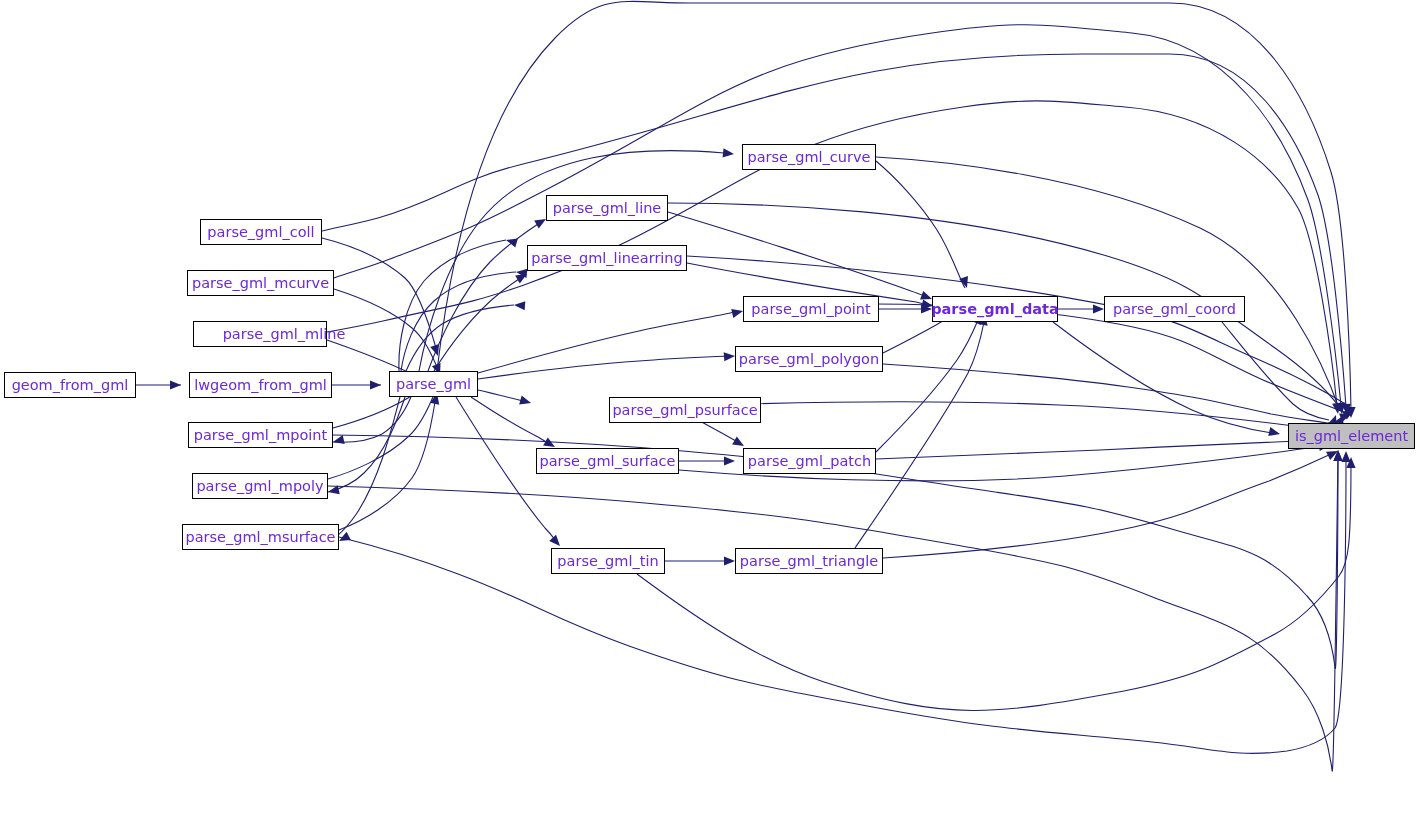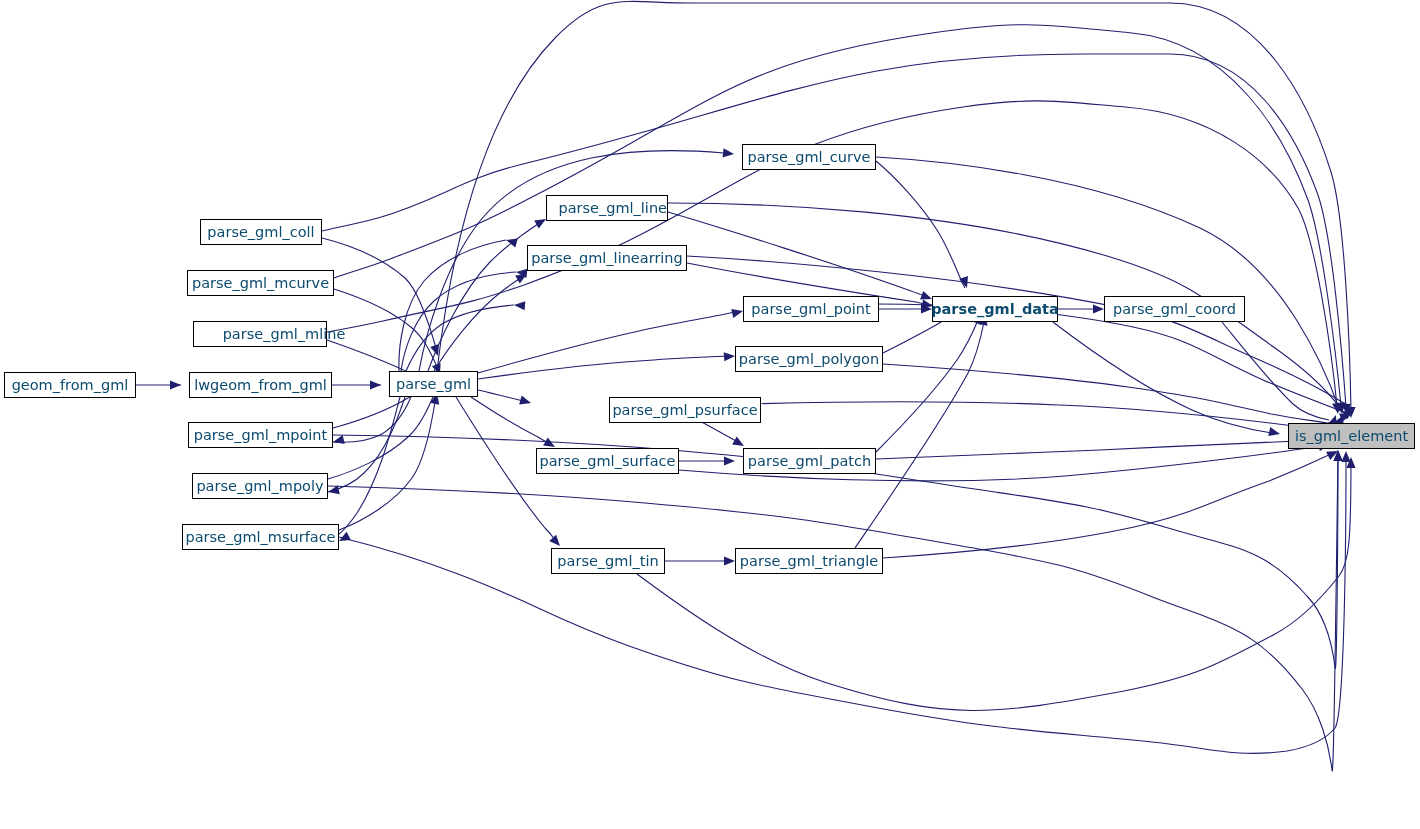--- a/index.html
+++ b/index.html
@@ -2,21 +2,21 @@
 <html><head>
 <meta charset="utf-8">
 <title>call graph</title>
 <style>
   html,body{margin:0;padding:0;background:#ffffff;}
   #canvas{position:relative;width:1420px;height:829px;overflow:hidden;background:#ffffff;
           font-family:"DejaVu Sans","Liberation Sans",sans-serif;}
   svg#edges{position:absolute;left:0;top:0;width:1420px;height:829px;}
   .node{position:absolute;box-sizing:border-box;border:1px solid #000000;background:#ffffff;
         display:flex;align-items:center;justify-content:center;
-        font-size:14.5px;color:#0c4a6e;white-space:nowrap;letter-spacing:0px;}
+        font-size:14.5px;color:#6d28d9;white-space:nowrap;letter-spacing:0px;}
   .node.hl{background:#bfbfbf;}
   .node .lbl{pointer-events:none;}
 </style>
 </head>
 <body>
 
 <div id="canvas">
   <svg id="edges" viewBox="0 0 1420 829" xmlns="http://www.w3.org/2000/svg">
       <g>
         <path d="M136,385 L181,385" fill="none" stroke="#1f1f6e" stroke-width="1.1"></path>
@@ -251,21 +251,21 @@
       </div>
       <div class="node" style="left: 182px; top: 524px; width: 157px; height: 26px;">
         <span class="lbl">parse_gml_msurface</span>
       </div>
       <div class="node" style="left: 389px; top: 371px; width: 89px; height: 26px;">
         <span class="lbl">parse_gml</span>
       </div>
       <div class="node" style="left: 742px; top: 144px; width: 134px; height: 26px;">
         <span class="lbl">parse_gml_curve</span>
       </div>
-      <div class="node" style="left: 546px; top: 195px; width: 122px; height: 26px; justify-content: flex-end;">
+      <div class="node" style="left: 546px; top: 195px; width: 122px; height: 26px;">
         <span class="lbl">parse_gml_line</span>
       </div>
       <div class="node" style="left: 527px; top: 245px; width: 160px; height: 26px;">
         <span class="lbl">parse_gml_linearring</span>
       </div>
       <div class="node" style="left: 743px; top: 296px; width: 136px; height: 26px;">
         <span class="lbl">parse_gml_point</span>
       </div>
       <div class="node" style="left: 735px; top: 346px; width: 148px; height: 26px;">
         <span class="lbl">parse_gml_polygon</span>

